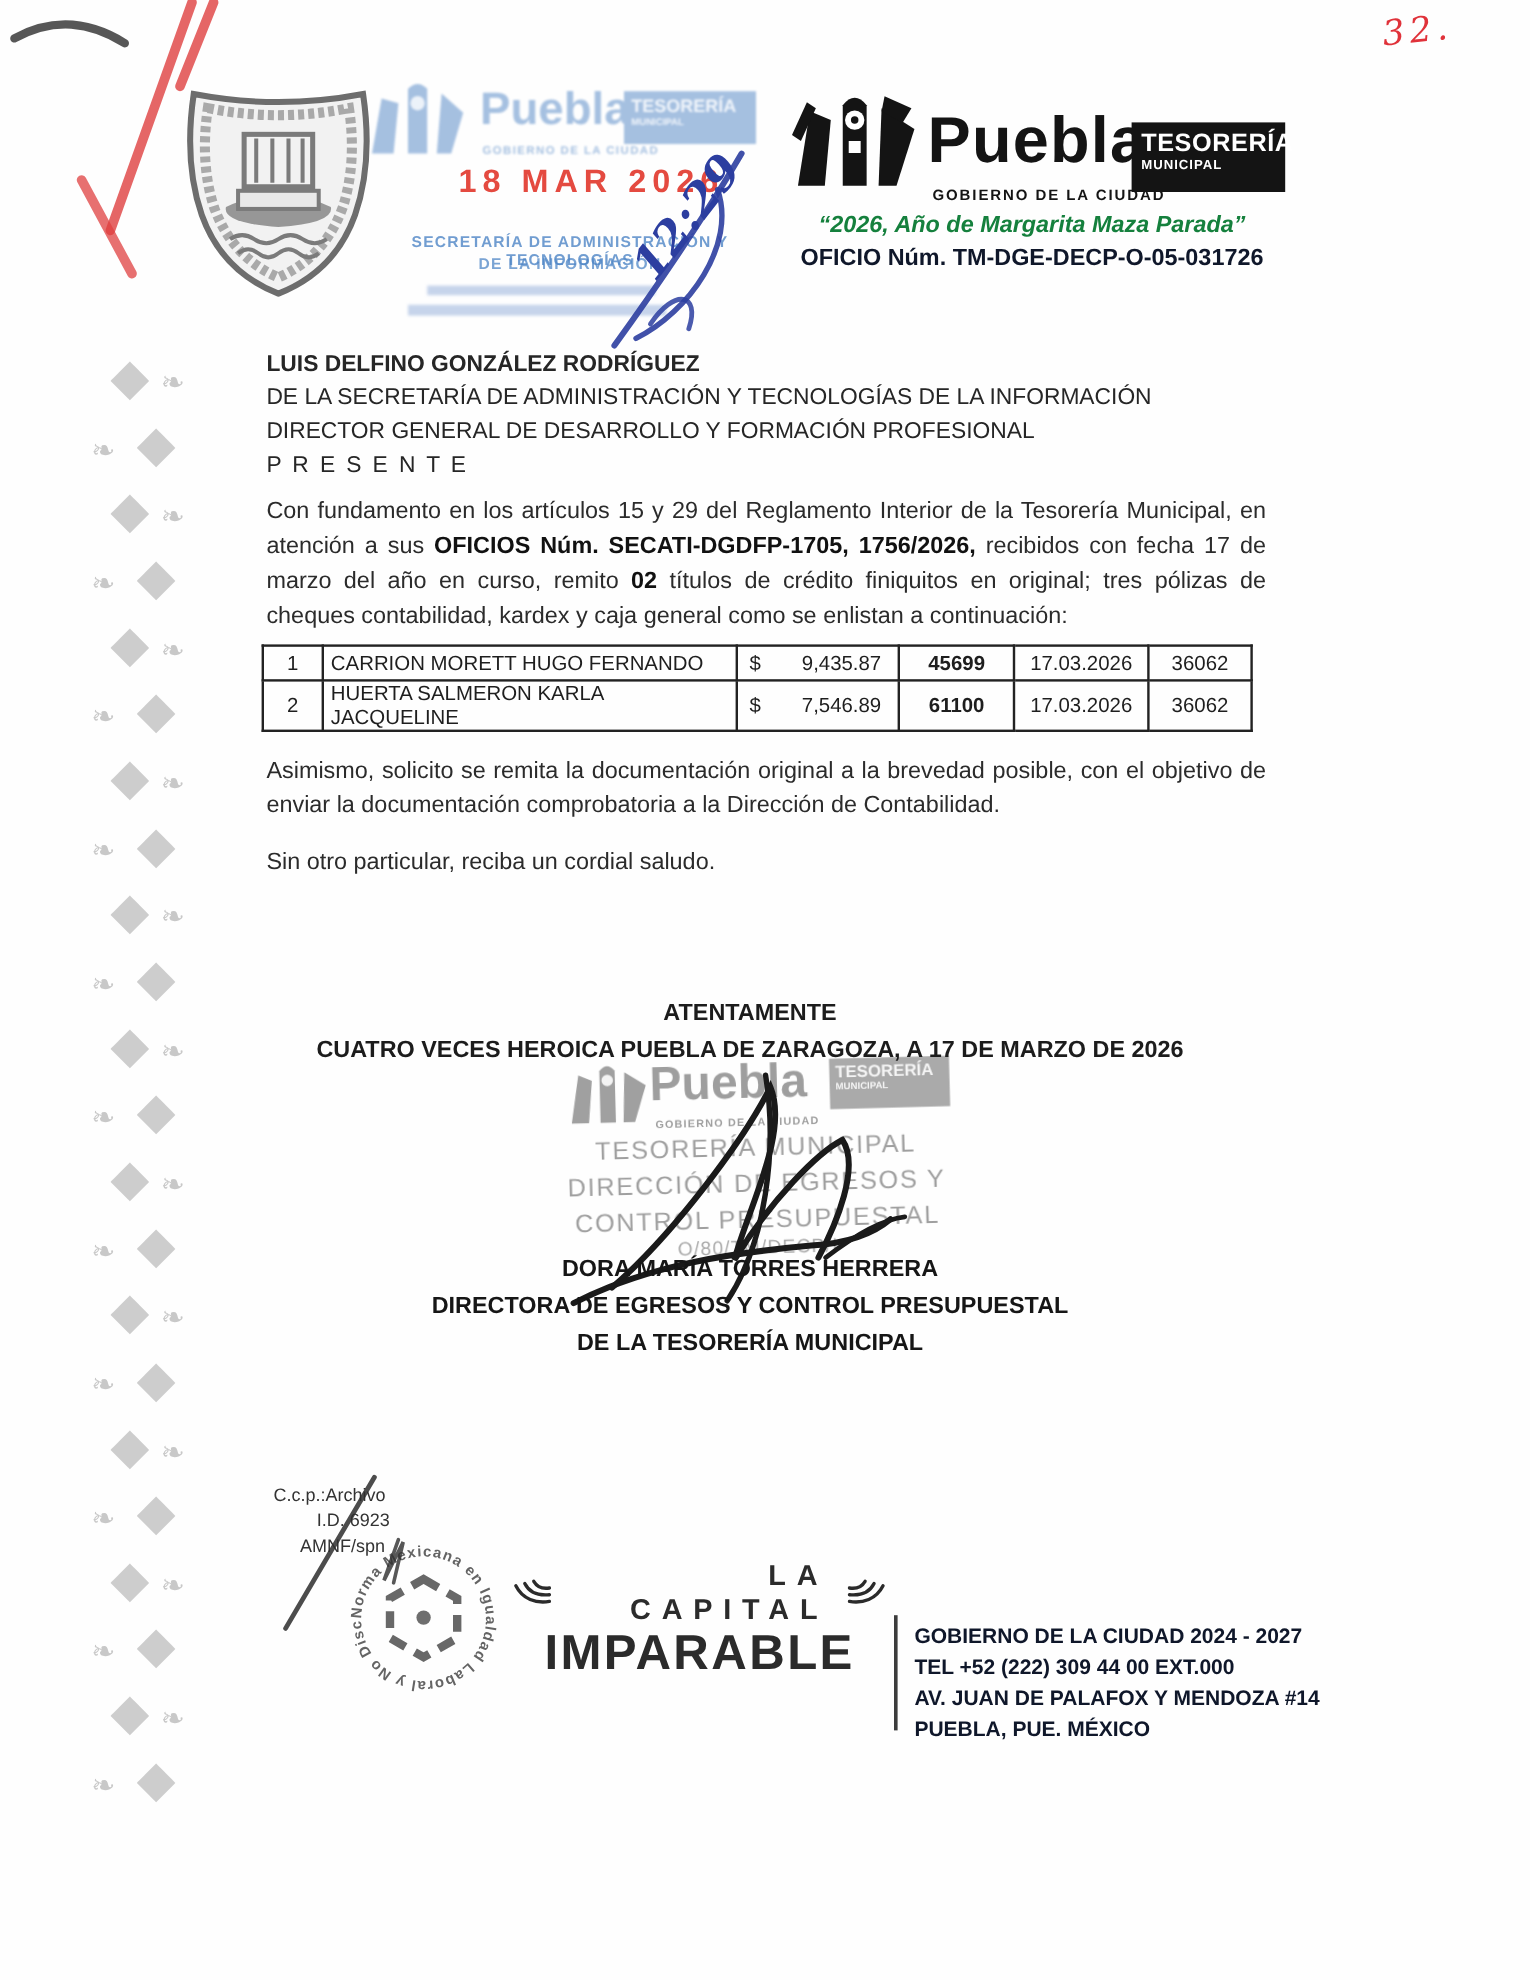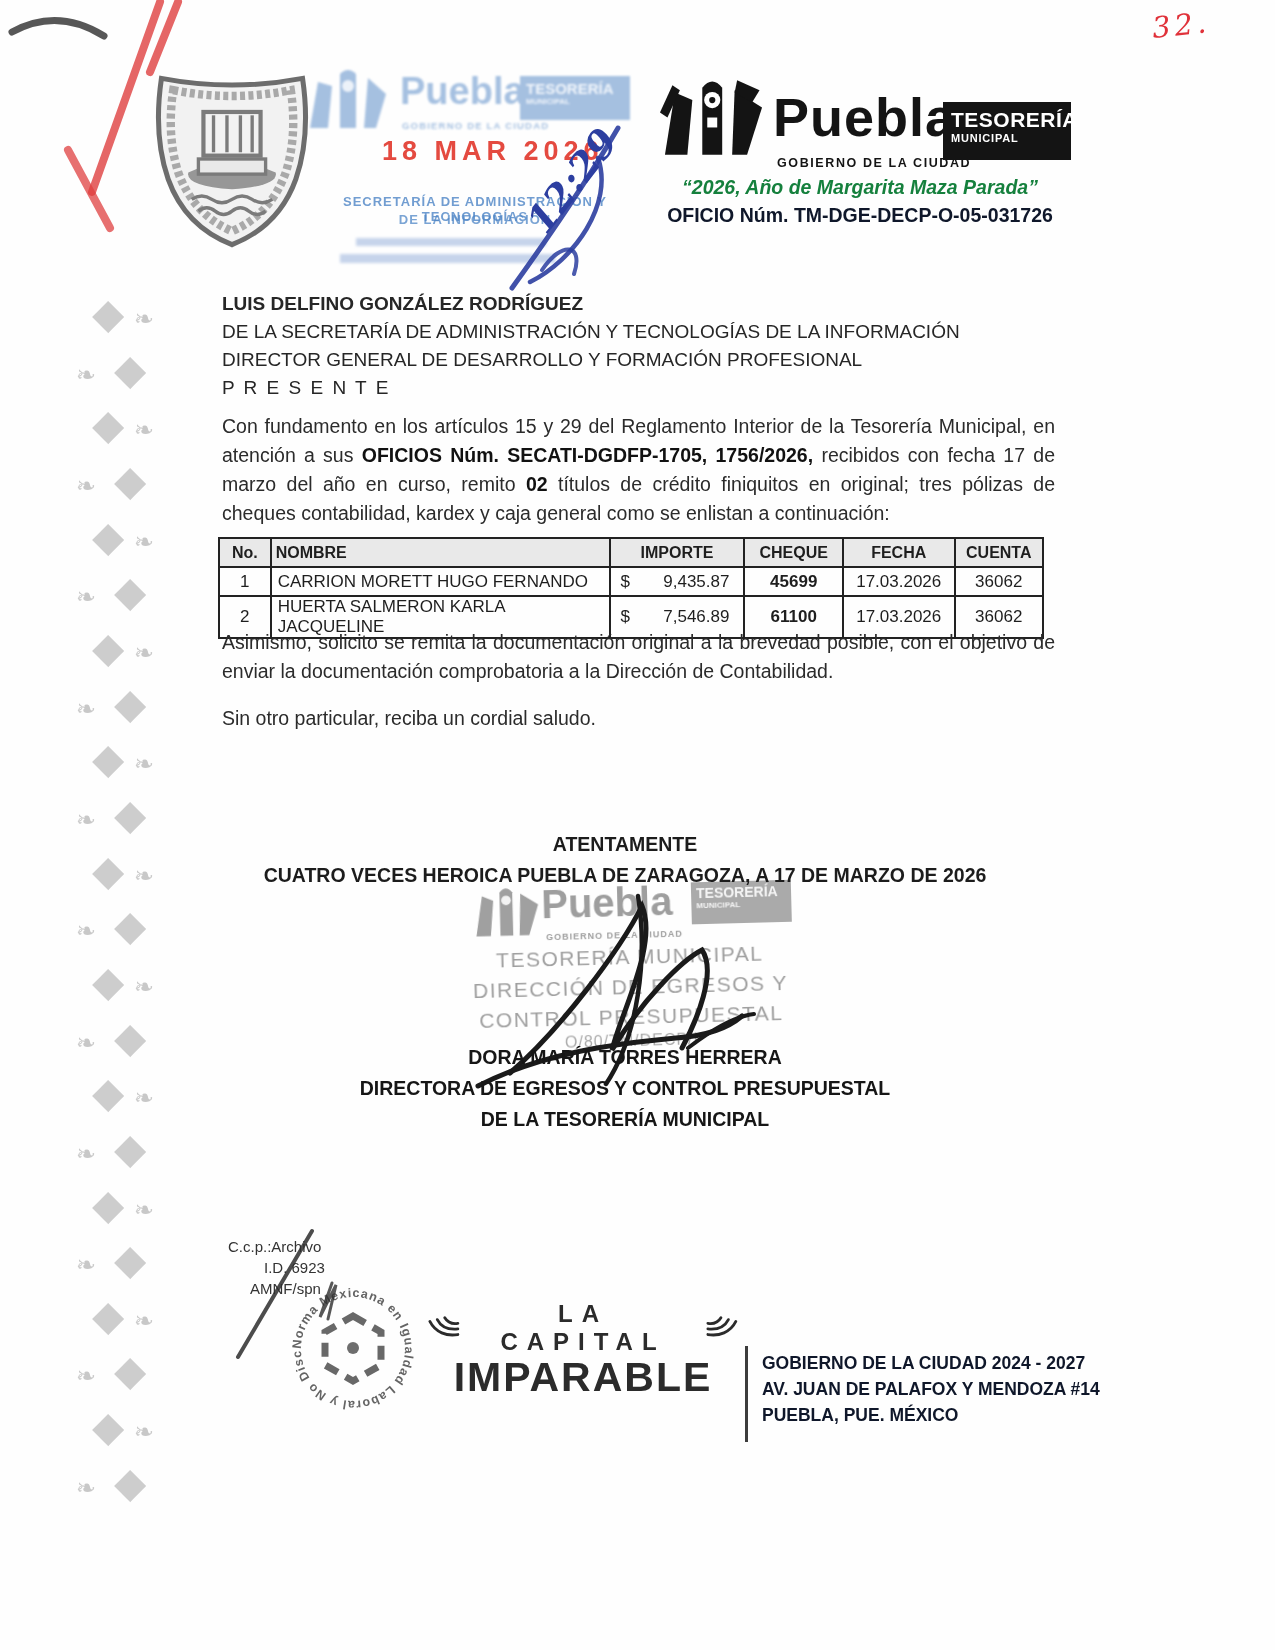--- a/index.html
+++ b/index.html
@@ -89,21 +89,21 @@
   .signer{left:150px;top:1042px;width:950px;text-align:center;font-weight:bold;font-size:19.5px;
           color:#161616;z-index:6;line-height:30px;}
   .signer .t1{margin-top:1px;} .signer .t2{margin-top:1px;}
 
   
   .ccp{left:228px;top:1236px;font-size:15px;font-weight:normal;color:#333;line-height:21px;z-index:3;}
   .ccp .i1{margin-left:36px;} .ccp .i2{margin-left:22px;}
   .capital{left:428px;top:1300px;width:310px;text-align:center;color:#2b2b2b;z-index:3;}
   .capital .l1{font-size:24px;font-weight:bold;letter-spacing:9px;display:inline-block;}
   .capital .l2{font-size:41px;font-weight:bold;letter-spacing:2px;margin-top:-2px;}
-  .cap-row{display:flex;align-items:center;justify-content:center;gap:16px;}
+  .cap-row{display:flex;align-items:center;justify-content:center;gap:16px;text-align:right;}
   .divider{left:745px;top:1346px;width:3px;height:96px;background:#3c3c3c;z-index:3;}
   .gov-block{left:762px;top:1350px;font-size:17.5px;font-weight:bold;color:#0f172a;
              line-height:26px;filter:blur(.2px);z-index:3;}
   svg{display:block;}
 </style>
 </head>
 <body>
 
 <div class="page">
 
@@ -207,28 +207,20 @@
     <div class="rname">LUIS DELFINO GONZÁLEZ RODRÍGUEZ</div>
     <div>DE LA SECRETARÍA DE ADMINISTRACIÓN Y TECNOLOGÍAS DE LA INFORMACIÓN</div>
     <div>DIRECTOR GENERAL DE DESARROLLO Y FORMACIÓN PROFESIONAL</div>
     <div class="salutation">P R E S E N T E</div>
   </div>
 
   <p class="abs para" style="margin:0;"><span>Con fundamento en los artículos 15 y 29 del Reglamento Interior de la Tesorería Municipal, en atención a sus </span><b>OFICIOS Núm. SECATI-DGDFP-1705, 1756/2026,</b><span> recibidos con fecha 17 de marzo del año en curso, remito </span><b>02</b><span> títulos de crédito finiquitos en original; tres pólizas de cheques contabilidad, kardex y caja general como se enlistan a continuación:</span></p>
 
   <table class="abs doc-table">
     <tbody>
-        <tr>
-      <th class="c-no">No.</th>
-      <th class="c-nombre">NOMBRE</th>
-      <th class="c-importe">IMPORTE</th>
-      <th class="c-cheque">CHEQUE</th>
-      <th class="c-fecha">FECHA</th>
-      <th class="c-cuenta">CUENTA</th>
-    </tr>
     <tr>
       <td class="c-no">1</td>
       <td class="c-nombre">CARRION MORETT HUGO FERNANDO</td>
       <td class="c-importe">
         <div class="imp-wrap">
               <span>$</span>
               <span>9,435.87</span>
             </div>
           </td>
       <td class="c-cheque">45699</td>
@@ -323,17 +315,18 @@
       <svg width="34" height="26" viewBox="0 0 34 26">
         <path d="M2,20 C14,22 26,18 32,6 M2,14 C12,15 20,12 24,4 M2,8 C8,9 13,7 16,2" stroke="#2b2b2b" stroke-width="3" fill="none" stroke-linecap="round"></path>
       </svg>
     </div>
     <div class="l2">IMPARABLE</div>
   </div>
 
   <div class="abs divider"></div>
   <div class="abs gov-block">
     <div>GOBIERNO DE LA CIUDAD 2024 - 2027</div>
+    <div>TEL +52 (222) 309 44 00 EXT.000</div>
     <div>AV. JUAN DE PALAFOX Y MENDOZA #14</div>
     <div>PUEBLA, PUE. MÉXICO</div>
   </div>
 
 </div>
 
 </body></html>

